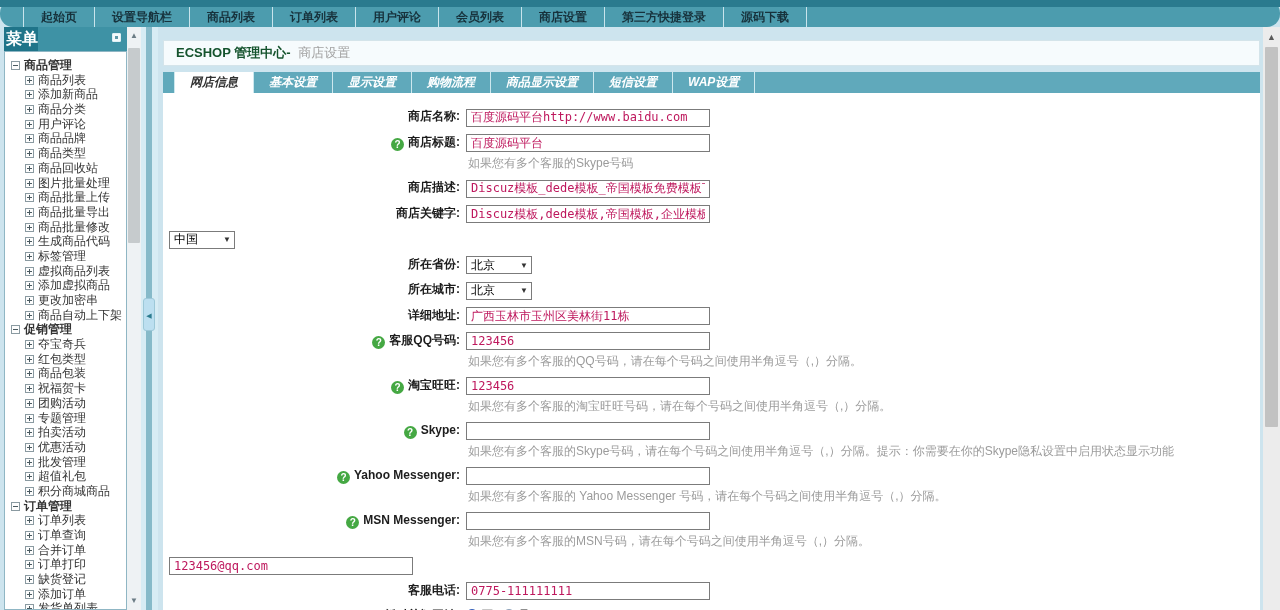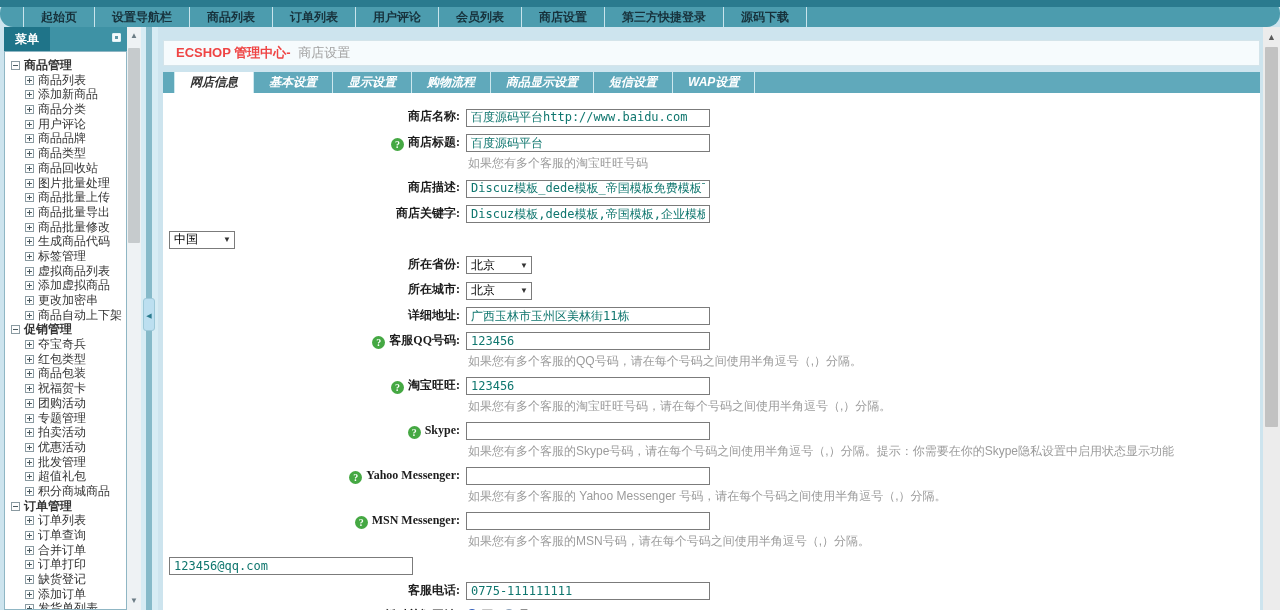--- a/index.html
+++ b/index.html
@@ -15,22 +15,22 @@
   
   #topbar{position:absolute;left:0;top:0;width:1280px;height:27px;background:var(--c-nav);border-radius:13px;}
   #topbar-strip{height:7px;background:var(--c-topstrip);}
   #topnav{display:flex;height:20px;}
   .nav-spacer{width:24px;border-right:1px solid #c9e4ec;}
   .nav-item{height:20px;line-height:20px;padding:0 17px;font-size:12px;font-weight:700;
     color:var(--c-navtext);border-right:1px solid #c9e4ec;cursor:pointer;white-space:nowrap;}
 
   
   #sidebar-header{position:absolute;left:4px;top:27px;width:123px;height:24px;background:var(--c-sidebar-strip);}
-  #menu-tab{position:absolute;left:0;top:0;width:46px;height:24px;line-height:24px;text-align:center;
-    background:var(--c-menu-tab);color:#fff;font-size:12px;font-weight:700;cursor:pointer;}
+  #menu-tab{position:absolute;left:0;top:0;width:34px;height:24px;line-height:24px;text-align:right;
+    background:var(--c-menu-tab);color:#fff;font-size:16px;font-weight:700;cursor:pointer;}
   #sidebar-collapse{position:absolute;right:6px;top:6px;width:9px;height:9px;background:#f4fafc;
     border:1px solid #dff0f5;border-radius:1px;cursor:pointer;}
   #sidebar-collapse::after{content:"";position:absolute;left:2px;top:2px;width:3px;height:3px;background:#5d98a8;}
 
   
   #sidebar{position:absolute;left:4px;top:51px;width:123px;bottom:0;background:#fff;
     border:1px solid #8fb6c4;overflow:hidden;}
   #tree{padding:6px 0 0 4px;white-space:nowrap;}
   .trow{height:14.7px;line-height:14.7px;font-size:12px;color:#333;overflow:hidden;cursor:pointer;}
   .trow.sec{font-weight:700;margin-left:2px;}
@@ -52,41 +52,41 @@
   #splitter{position:absolute;left:141px;top:27px;width:17px;bottom:0;background:#d7ecf4;}
   #splitter::before{content:"";position:absolute;left:5px;top:0;bottom:0;width:6px;background:#86bac9;}
   #splitter-handle{position:absolute;left:2px;top:271px;width:12px;height:33px;background:#bcdff0;
     border:1px solid #9cc8d8;border-radius:3px;cursor:pointer;font-size:7px;color:#2b7b8e;
     text-align:center;line-height:33px;z-index:2;}
 
   
   #main{position:absolute;left:160px;top:27px;right:17px;bottom:0;background:var(--c-page);}
   #content-header{position:absolute;left:3px;right:3px;top:13px;height:26px;background:#f6fbfd;
     border:1px solid #d4e4ea;line-height:24px;padding-left:12px;font-size:13px;}
-  #content-header .ttl{font-weight:700;color:#ef4444;}
+  #content-header .ttl{font-weight:700;color:#14532d;}
   #content-header .sub{color:#a3a3a3;margin-left:4px;}
 
   #tabbar{position:absolute;left:3px;right:3px;top:45px;height:21px;background:var(--c-tabbar);display:flex;}
   .tab-spacer{width:12px;border-right:1px solid #cde8ee;}
   .tab{height:21px;line-height:21px;padding:0 15px;font-size:12px;font-weight:700;color:#fff;
     border-right:1px solid #cde8ee;cursor:pointer;white-space:nowrap;font-style:italic;}
   .tab.active{background:#fff;color:#333;}
 
   #form-panel{position:absolute;left:3px;right:3px;top:66px;bottom:-80px;background:#fff;padding-top:14px;overflow:hidden;}
 
   
   .form-row{display:flex;margin-bottom:6px;}
   .fl-cell{width:297px;text-align:right;padding-right:0;font-size:12px;font-weight:700;color:#1d1d1d;
-    line-height:18px;white-space:nowrap;font-family:Liberation Serif, serif;}
+    line-height:18px;white-space:nowrap;}
   .fc-cell{margin-left:6px;}
   .qicon{display:inline-block;width:13px;height:13px;border-radius:50%;background:var(--c-help-green);
     color:#fff;font-size:10px;font-weight:700;text-align:center;line-height:13px;margin-right:4px;
     vertical-align:-2px;cursor:pointer;}
   .ti{width:244px;height:18px;border:1px solid var(--c-border);padding:1px 4px;font-size:12px;
-    font-family:"DejaVu Sans Mono","Liberation Mono",monospace;color:#0f766e;background:#fff;}
+    font-family:"DejaVu Sans Mono","Liberation Mono",monospace;color:#be185d;background:#fff;}
   .sel{display:inline-flex;width:66px;height:18px;border:1px solid var(--c-border);background:#fff;
     align-items:center;justify-content:space-between;padding:0 3px 0 4px;font-size:12px;color:#000;cursor:pointer;}
   .sel .arrow{font-size:8px;color:#333;}
   .help{font-size:12px;color:#9b9b9b;line-height:14px;margin:4px 0 2px 2px;white-space:nowrap;}
   .radio-group{display:flex;align-items:center;height:18px;}
   .radio{display:inline-block;width:12px;height:12px;border-radius:50%;border:1px solid #8aa0b8;
     background:#fff;position:relative;cursor:pointer;}
   .radio.on{border-color:var(--c-radio);}
   .radio.on::after{content:"";position:absolute;left:2px;top:2px;width:6px;height:6px;border-radius:50%;
     background:var(--c-radio);}
@@ -190,21 +190,21 @@
       <div class="tab">短信设置</div>
       <div class="tab">WAP设置</div>
     </div>
   <div id="form-panel">
       <div class="form-row">
      <div class="fl-cell">商店名称:</div>
      <div class="fc-cell"><input class="ti" type="text" value="百度源码平台http://www.baidu.com" style=""></div>
    </div>
       <div class="form-row">
      <div class="fl-cell"><span class="qicon">?</span>商店标题:</div>
-     <div class="fc-cell"><input class="ti" type="text" value="百度源码平台" style=""><div class="help">如果您有多个客服的淘宝旺旺号码</div></div>
+     <div class="fc-cell"><input class="ti" type="text" value="百度源码平台" style=""><div class="help">如果您有多个客服的Skype号码</div></div>
    </div>
       <div class="form-row">
      <div class="fl-cell">商店描述:</div>
      <div class="fc-cell"><input class="ti" type="text" value="Discuz模板_dede模板_帝国模板免费模板下载-百度" style=""></div>
    </div>
       <div class="form-row">
      <div class="fl-cell">商店关键字:</div>
      <div class="fc-cell"><input class="ti" type="text" value="Discuz模板,dede模板,帝国模板,企业模板,百度源" style=""></div>
    </div>
       <div class="form-row">

